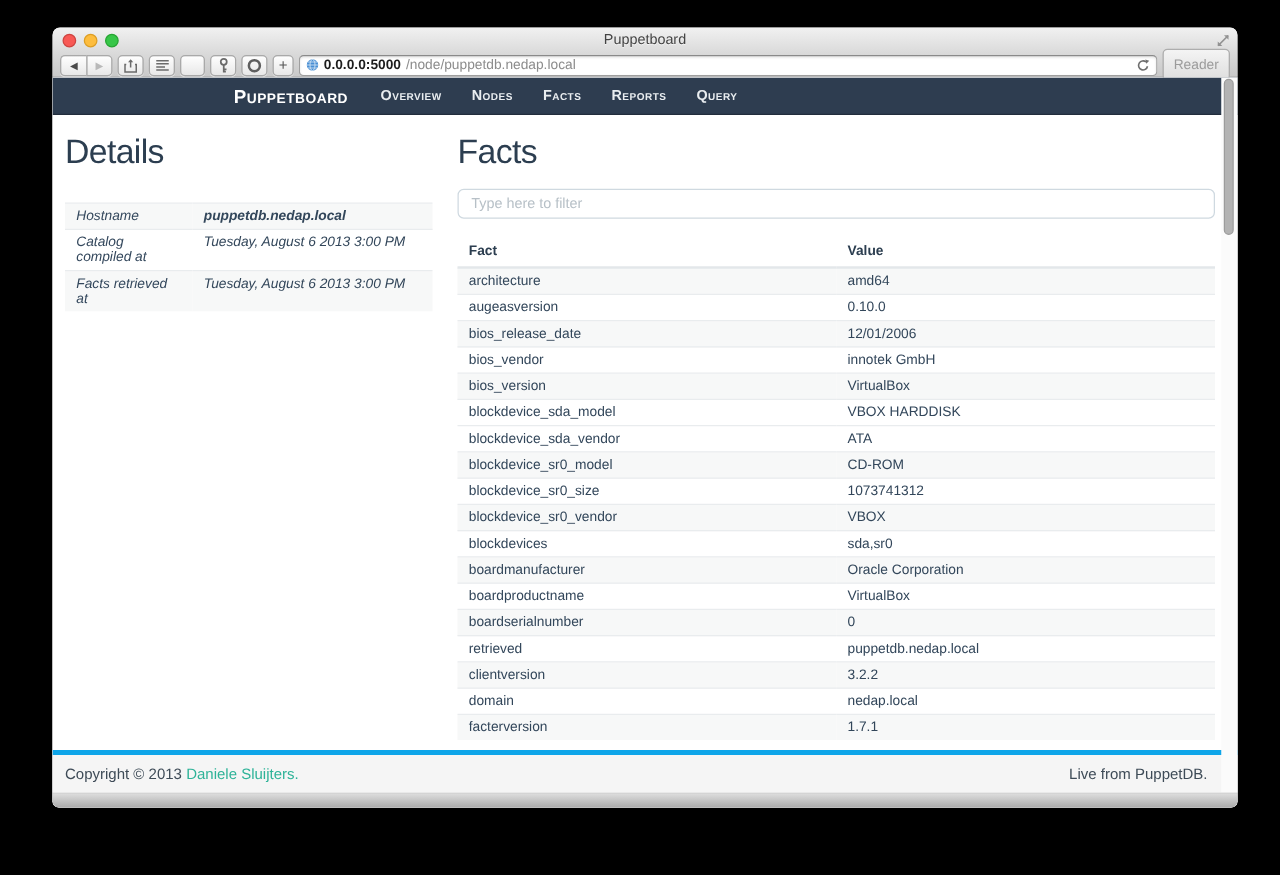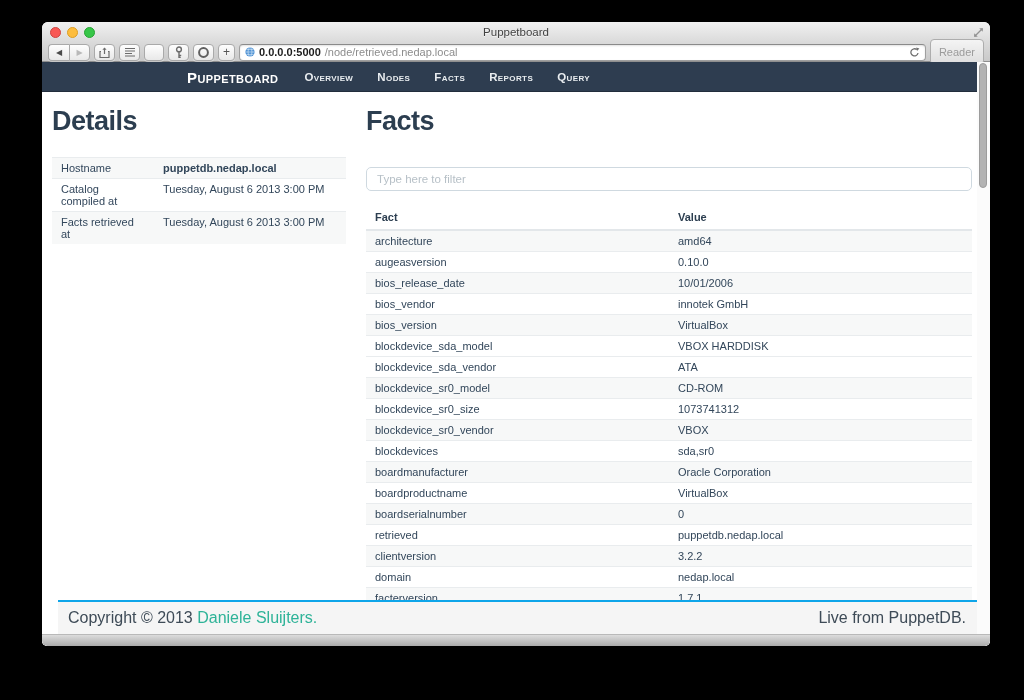--- a/index.html
+++ b/index.html
@@ -61,43 +61,43 @@
     font-variant: small-caps; letter-spacing: .4px; text-decoration: none; }
   .nav-items { list-style: none; display: flex; margin-left: 14px; }
   .nav-items li a { display: block; padding: 0 12px; color: #e9edf0; font-size: 11.5px;
     font-weight: 600; font-variant: small-caps; letter-spacing: .4px; text-decoration: none; }
 
   .page { height: 508px; overflow: hidden; padding: 0 18px 0 10px; }
   .columns { display: flex; }
   .details-col { width: 294px; flex: none; margin-right: 20px; }
   .facts-col { flex: 1; }
 
-  h2.section-title { margin: 14px 0 20px; font-size: 27px; font-weight: 700;
+  h2.section-title { margin: 14px 0 4px; font-size: 27px; font-weight: 400;
     color: #2c3e50; letter-spacing: -.5px; }
 
   table { border-collapse: collapse; width: 100%; font-size: 11px; color: #32465a; }
   td, th { padding: 4px 9px; line-height: 12px; text-align: left; vertical-align: top; }
   tr.striped { background: #f7f8f8; }
   tbody tr td { border-top: 1px solid #e9ecee; }
-  .details-table { margin-top: 11px; }
+  .details-table { margin-top: 25px; font-style: italic; }
   .details-table td:first-child { width: 102px; color: #33475c; }
   tr.bold-value td:last-child { font-weight: bold; }
 
   .filter-input { margin-top: 10px; width: 100%; height: 24px; border: 1px solid #cfd9e0;
     border-radius: 5px; padding: 0 10px; font-size: 11.5px; color: #2c3e50; outline: none;
     font-family: "Liberation Sans", sans-serif; }
   .filter-input::placeholder { color: #b7c0c7; }
 
   .facts-table { margin-top: 16px; }
   .facts-table th { font-weight: bold; color: #2c3e50; border-bottom: 2px solid #e3e7ea;
     padding-bottom: 6px; width: 50%; }
 
-  .footer { height: 34px; background: #f5f5f5; border-top: 2px solid #0ea5e9;
+  .footer { height: 34px; background: #f5f5f5; border-top: 4px solid #0ea5e9;
     display: flex; align-items: center; justify-content: space-between;
-    padding: 0 24px 0 10px; font-size: 16px; color: #3e4b57; margin-left: 16px; }
+    padding: 0 24px 0 10px; font-size: 12px; color: #3e4b57; }
   .footer a { color: #2eb398; text-decoration: none; }
 
   .statusbar { position: absolute; left: 0; right: 0; bottom: 0; height: 12px;
     background: linear-gradient(#dcdcdc, #ababab); border-top: 1px solid #b9b9b9;
     border-radius: 0 0 5px 5px; }
 
   .scroll-track { position: absolute; top: 0; right: 0; width: 13px; height: 572px;
     background: #fbfbfb; }
   .scroll-thumb { position: absolute; top: 1px; left: 2px; width: 8px; height: 125px;
     border-radius: 4px; background: #b3b3b3; border: 1px solid #9c9c9c; }
@@ -159,21 +159,21 @@
 
       <div class="url-field">
         <span class="icon">
           <svg width="10" height="10" viewBox="0 0 10 10">
             <circle cx="5" cy="5" r="4.6" fill="#4a8fd4"></circle>
             <ellipse cx="5" cy="5" rx="2" ry="4.4" fill="none" stroke="#cfe2f4" stroke-width=".7"></ellipse>
             <path d="M.6 5 h8.8 M1.4 2.6 h7.2 M1.4 7.4 h7.2" stroke="#cfe2f4" stroke-width=".7"></path>
           </svg>
         </span>
         <span class="url-host">0.0.0.0:5000</span>
-          <span class="url-path">/node/retrieved.nedap.local</span>
+          <span class="url-path">/node/puppetdb.nedap.local</span>
         <span class="refresh icon">
           <svg width="11" height="11" viewBox="0 0 11 11">
             <path d="M9 6 A3.6 3.6 0 1 1 7.8 2.6" fill="none" stroke="#6f6f6f" stroke-width="1.3"></path>
             <path d="M7.2 0.6 L10.4 1.6 L8 3.9 z" fill="#6f6f6f"></path>
           </svg>
         </span>
       </div>
       <div class="reader-btn">Reader</div>
     </div>
   </div>
@@ -248,21 +248,21 @@
                   <td>amd64</td>
                 </tr>
 
                 <tr>
                   <td>augeasversion</td>
                   <td>0.10.0</td>
                 </tr>
 
                 <tr class="striped">
                   <td>bios_release_date</td>
-                  <td>10/01/2006</td>
+                  <td>12/01/2006</td>
                 </tr>
 
                 <tr>
                   <td>bios_vendor</td>
                   <td>innotek GmbH</td>
                 </tr>
 
                 <tr class="striped">
                   <td>bios_version</td>
                   <td>VirtualBox</td>

